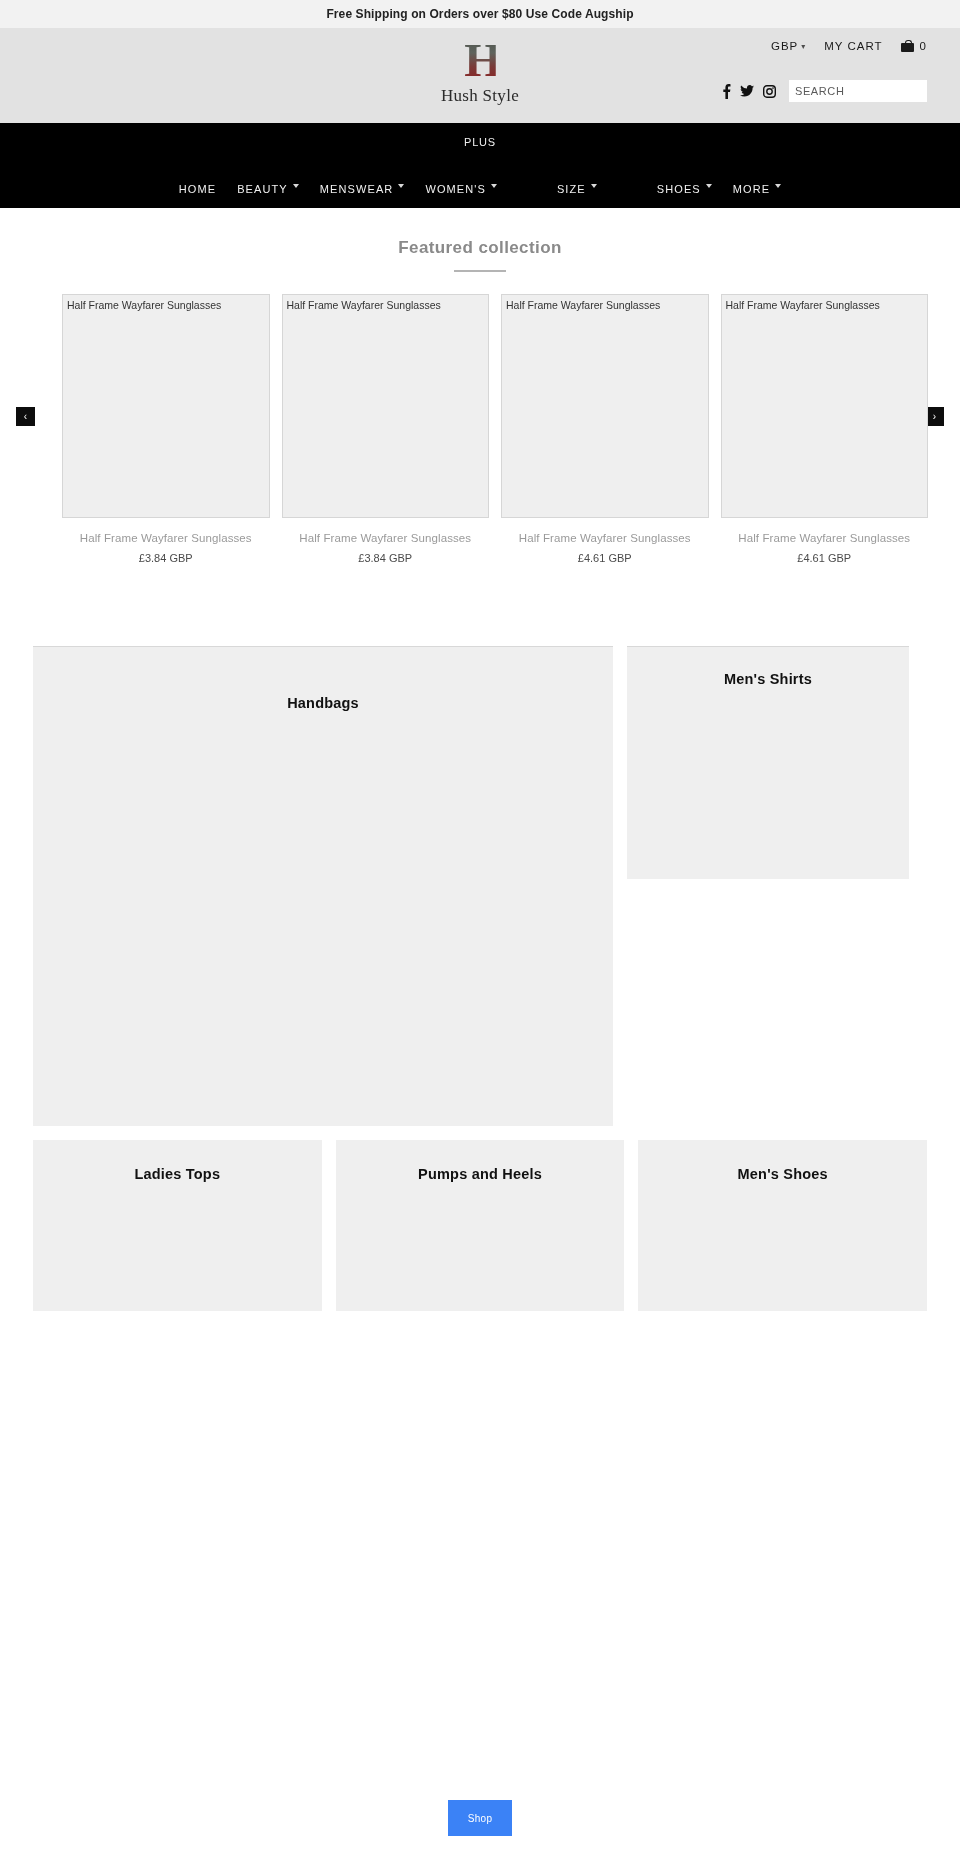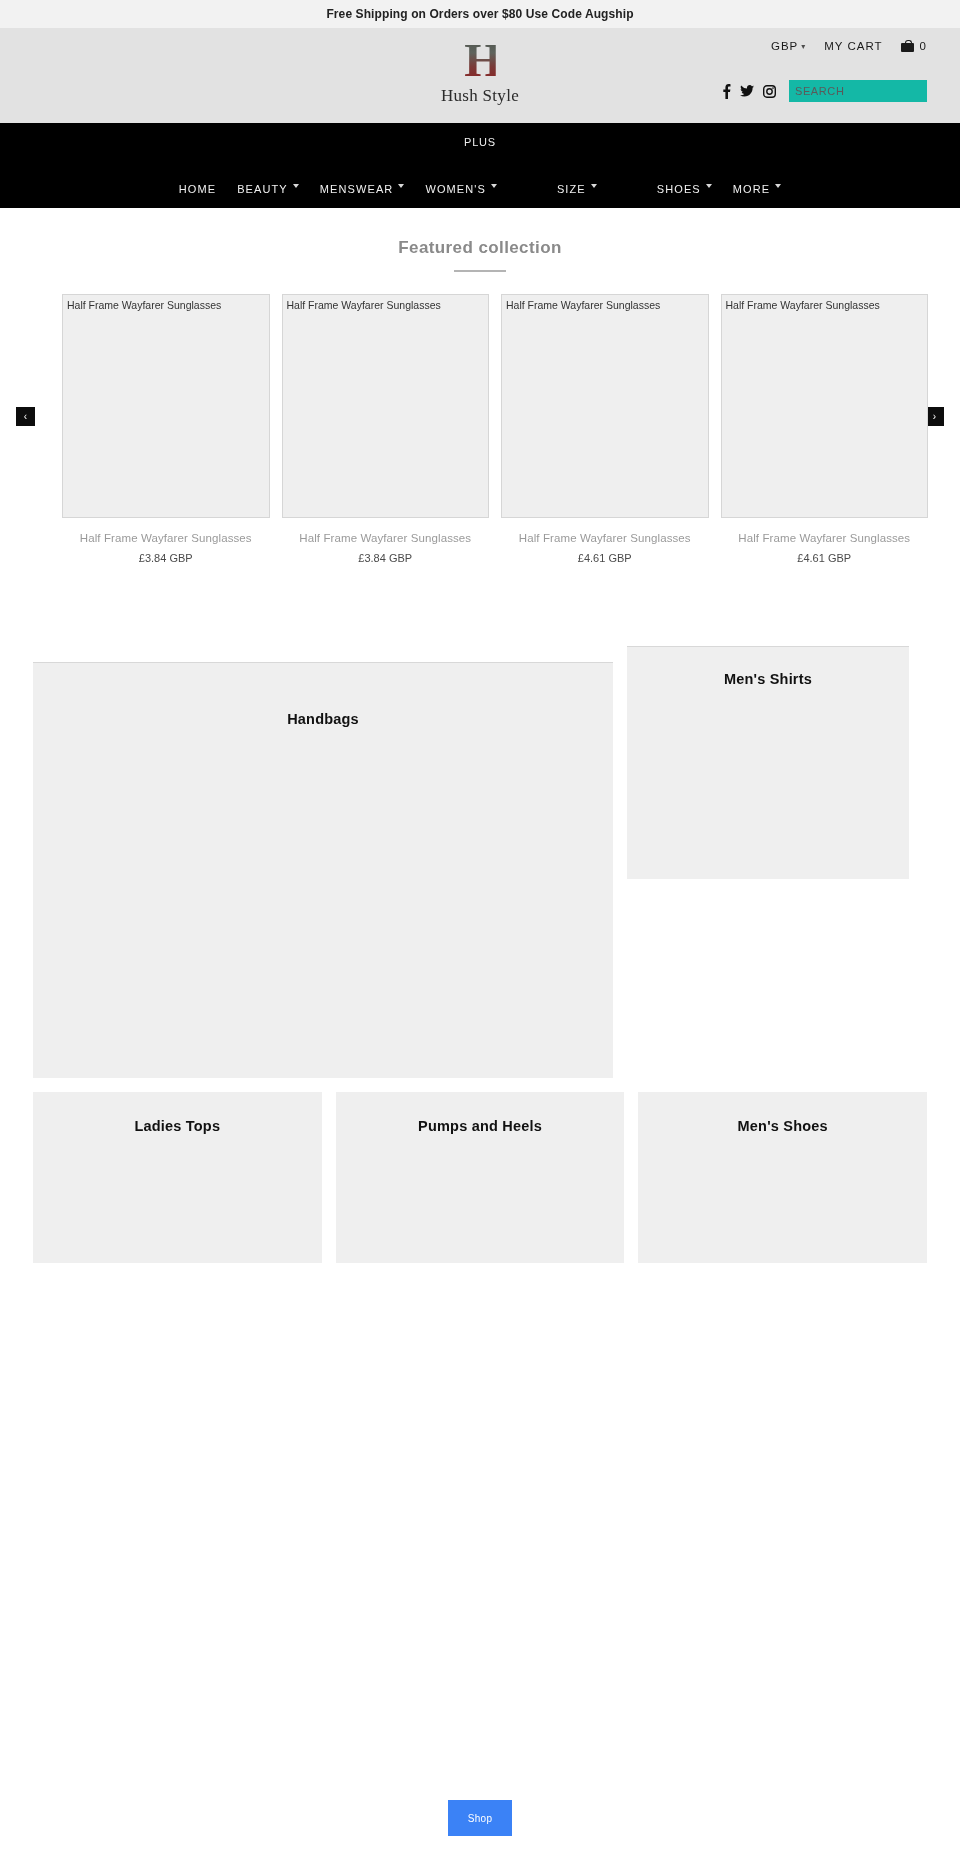--- a/index.html
+++ b/index.html
@@ -89,21 +89,21 @@
     display: flex;
     align-items: center;
     gap: 9px;
   }
   .social { display: flex; align-items: center; gap: 9px; }
   .social svg { display: block; }
   .search-box {
     margin-left: 4px;
     width: 138px;
     height: 22px;
-    background: #14b8a6;
+    background: #ffffff;
     border: none;
     outline: none;
     font-size: 11px;
     letter-spacing: .6px;
     color: #4a4a4a;
     padding: 0 6px;
     font-family: "Liberation Sans", sans-serif;
   }
   .search-box::placeholder { color: #5a5a5a; }
 
@@ -235,21 +235,21 @@
   }
   .tile-label {
     position: absolute;
     left: 0; right: 0;
     text-align: center;
     font-size: 14.5px;
     font-weight: bold;
     color: #111111;
     letter-spacing: .2px;
   }
-  .tile-handbags { width: 580px; height: 416px; margin-top: 16px; }
+  .tile-handbags { width: 580px; height: 480px; }
   .tile-handbags .tile-label { top: 48px; }
   .col-right { display: flex; flex-direction: column; gap: 14px; width: 282px; }
   .tile-dresses { height: 233px; }
   .tile-dresses .tile-label { top: 24px; }
   .tile-shirts { height: 233px; }
   .tile-shirts .tile-label { top: 24px; }
 
   .grid-bottom {
     display: flex;
     gap: 14px;

